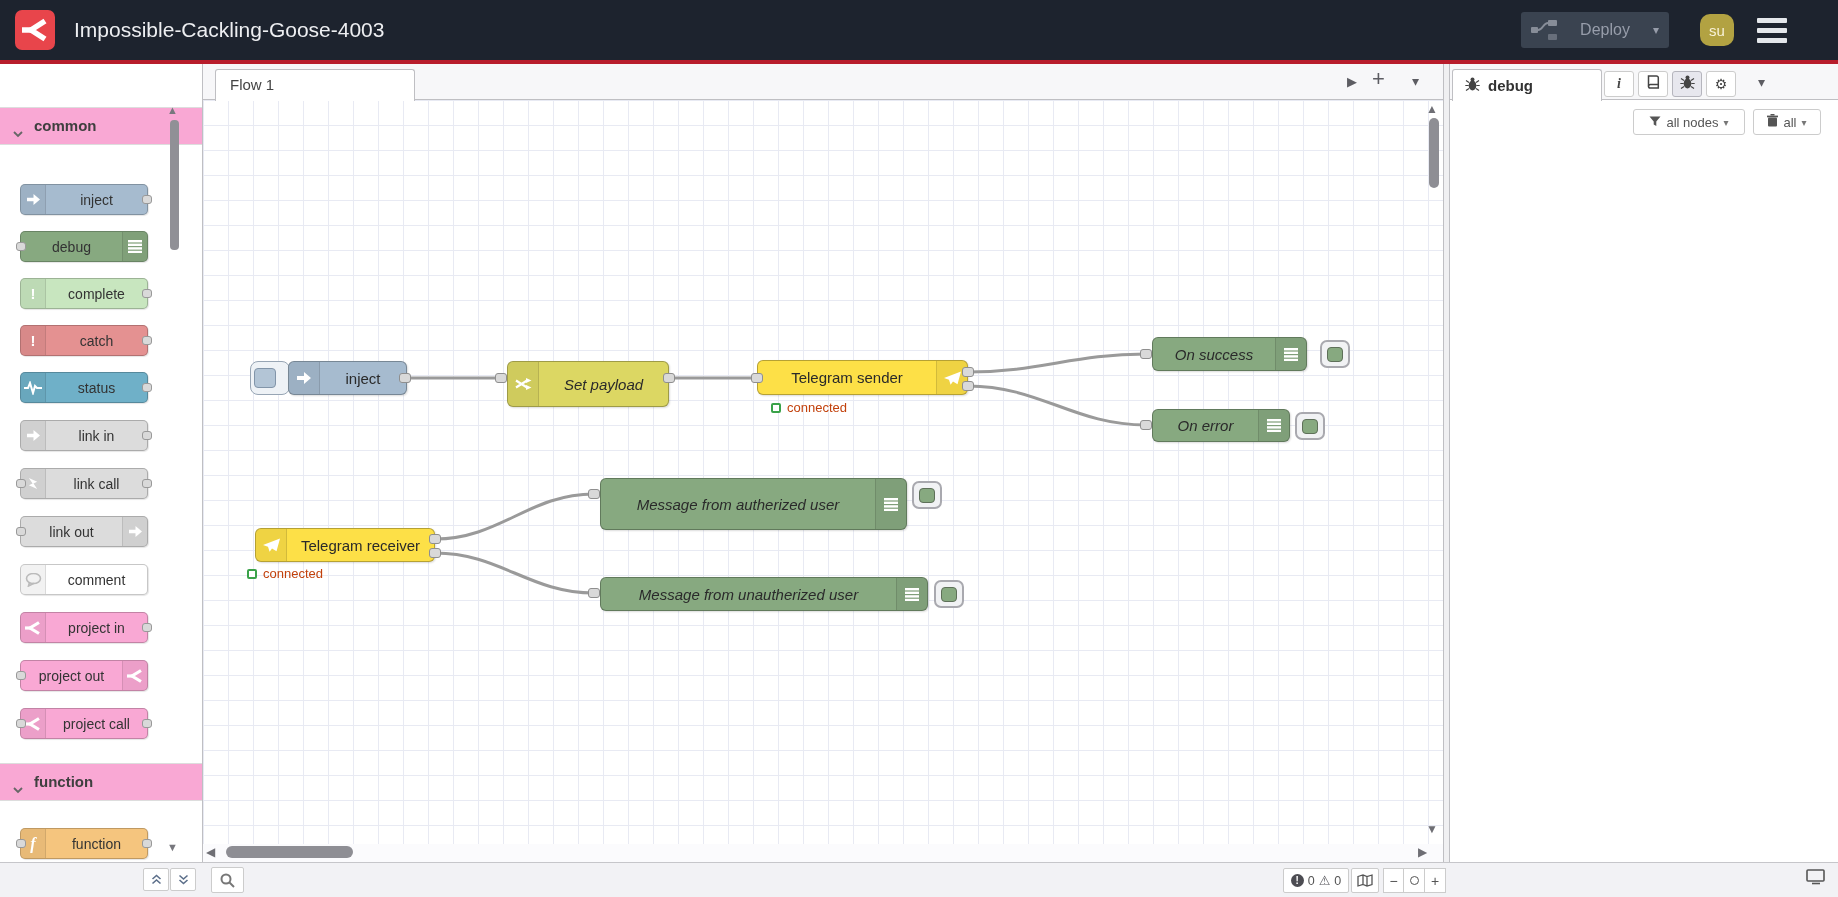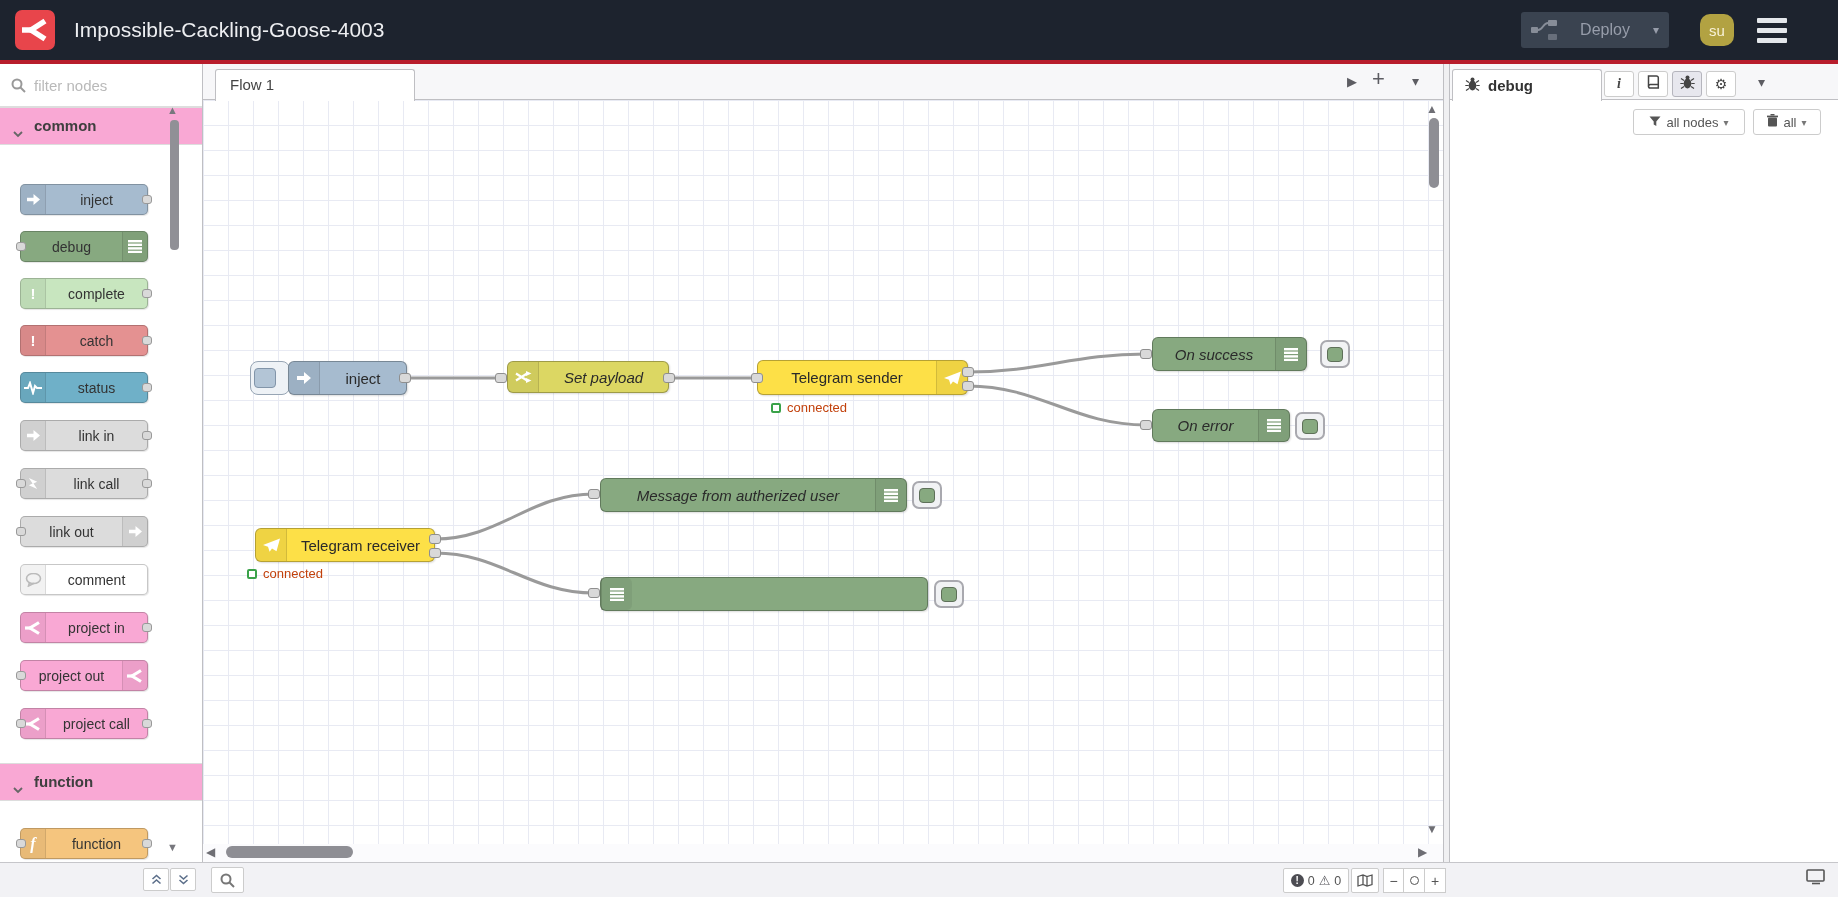--- a/index.html
+++ b/index.html
@@ -128,29 +128,20 @@
     </div>
   <div class="burger">
       <span></span>
       <span></span>
       <span></span>
     </div>
 </div>
 <div class="redline"></div>
 
 <div class="palette">
-  <div class="psearch">
-    <span class="mag">
-      <svg width="15" height="15">
-          <circle cx="6" cy="6" r="4.5" fill="none" stroke="#999" stroke-width="2"></circle>
-          <line x1="9.5" y1="9.5" x2="14" y2="14" stroke="#999" stroke-width="2"></line>
-        </svg>
-    </span>
-    <input type="text" placeholder="filter nodes" style="">
-  </div>
 
   <div class="pcat" style="top:43px;">
     <span class="chev"><svg width="10" height="7">
           <polyline points="1,1 5,5 9,1" stroke="#666" stroke-width="1.8" fill="none"></polyline>
         </svg></span>
     <span class="clbl">common</span>
   </div>
 
   <div class="pitem c-inject" style="top:120px;">
     <span class="pic l">
@@ -307,21 +298,21 @@
   <span class="nicon left">
       <svg width="16" height="14" viewBox="0 0 16 14">
         <path d="M1 5 h7 V1 l7 6 -7 6 V9 H1 z" fill="#fff"></path>
       </svg>
     </span>
   <span class="nlbl">inject</span>
 </div>
 <div class="port" style="left:399px; top:373px;"></div>
 
 <div class="port" style="left:495px; top:373px;"></div>
-<div class="fnode c-change" style="left:507px; top:361px; width:162px; height:32px;">
+<div class="fnode c-change" style="left:507px; top:361px; width:162px; height:46px;">
   <span class="nicon left">
       <svg width="17" height="14">
         <path d="M1 3.5 L12 10.5 M1 10.5 L12 3.5" stroke="#fff" stroke-width="2.2" fill="none"></path>
         <path d="M11 1 L16.5 3.5 L11 6 z M11 8 L16.5 10.5 L11 13 z" fill="#fff"></path>
       </svg>
     </span>
   <span class="nlbl it">Set payload</span>
 </div>
 <div class="port" style="left:663px; top:373px;"></div>
 
@@ -382,37 +373,38 @@
   <span class="nlbl">Telegram receiver</span>
 </div>
 <div class="port" style="left:429px; top:534px;"></div>
 <div class="port" style="left:429px; top:548px;"></div>
 <div class="nstatus" style="left:247px; top:566px;">
   <span class="ssq"></span>
   <span>connected</span>
 </div>
 
 <div class="port" style="left:588px; top:489px;"></div>
-<div class="fnode c-debug" style="left:600px; top:478px; width:307px; height:34px;">
+<div class="fnode c-debug" style="left:600px; top:478px; width:307px; height:52px;">
   <span class="nlbl it">Message from autherized user</span>
   <span class="nicon right">
       <svg width="14" height="13">
         <rect y="0" width="14" height="2.4" fill="#fff"></rect>
         <rect y="3.6" width="14" height="2.4" fill="#fff"></rect>
         <rect y="7.2" width="14" height="2.4" fill="#fff"></rect>
         <rect y="10.8" width="14" height="2.4" fill="#fff"></rect>
       </svg>
     </span>
 </div>
 <div class="dtoggle" style="left:912px; top:481px;">
     <div class="in"></div>
   </div>
 
 <div class="port" style="left:588px; top:588px;"></div>
 <div class="fnode c-debug" style="left:600px; top:577px; width:328px; height:34px;">
+  <span class="nlbl it">Message from unautherized user</span>
   <span class="nicon right">
       <svg width="14" height="13">
         <rect y="0" width="14" height="2.4" fill="#fff"></rect>
         <rect y="3.6" width="14" height="2.4" fill="#fff"></rect>
         <rect y="7.2" width="14" height="2.4" fill="#fff"></rect>
         <rect y="10.8" width="14" height="2.4" fill="#fff"></rect>
       </svg>
     </span>
 </div>
 <div class="dtoggle" style="left:934px; top:580px;">

